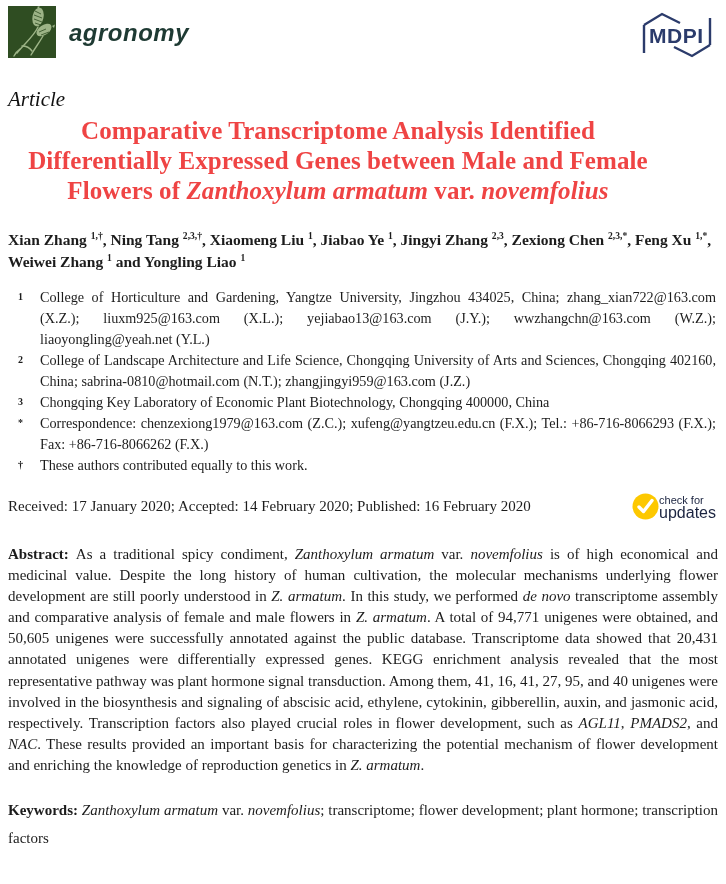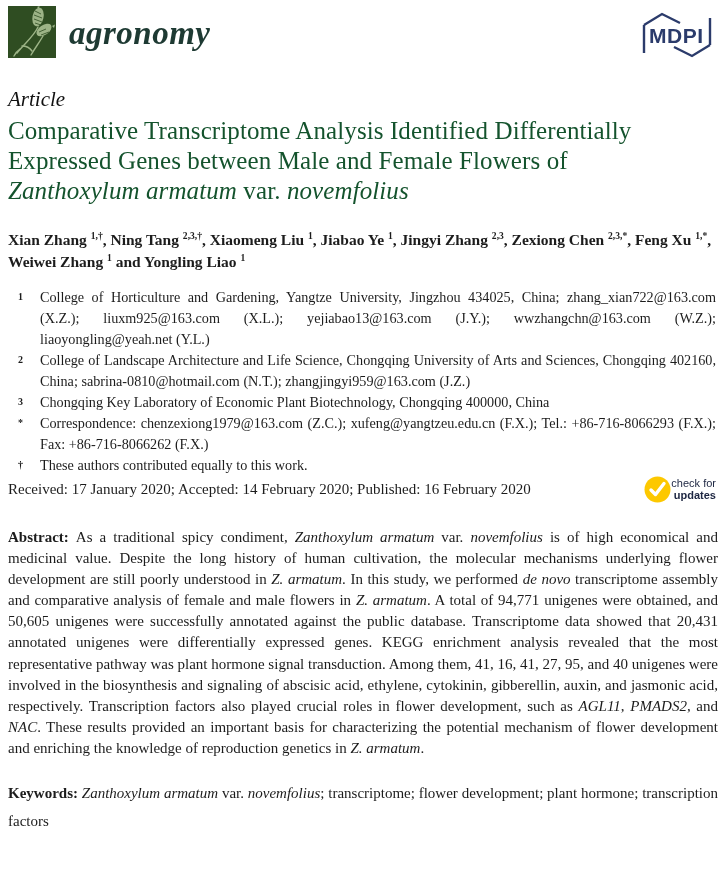--- a/index.html
+++ b/index.html
@@ -21,44 +21,45 @@
     align-items: flex-start;
     height: 54px;
   }
   .journal-brand { display: flex; align-items: center; gap: 13px; }
   .logo-box {
     width: 48px; height: 52px;
     background: #2f4d22;
     display: block;
   }
   .journal-name {
-    font-family: Liberation Serif, serif;
+    font-family: Liberation Sans, sans-serif;
     font-style: italic;
     font-weight: 700;
-    font-size: 33px;
+    font-size: 24px;
     color: #1e3a33;
     letter-spacing: 0.5px;
     margin-top: 2px;
   }
   .mdpi-logo { margin-top: 4px; }
   
   .article-type {
     margin-top: 27px;
     font-style: italic;
     font-size: 21px;
     color: #111;
   }
   .title {
     margin: 4px 0 0 0;
     font-size: 25px;
     line-height: 30px;
-    font-weight: 400;
-    color: #14532d;
+    font-weight: 700;
+    color: #ef4444;
     max-width: 660px;
     letter-spacing: 0.1px;
+    text-align: center;
   }
   .authors {
     margin: 23px 0 0 0;
     font-weight: 700;
     font-size: 15.5px;
     line-height: 22px;
     max-width: 712px;
   }
   sup { font-size: 0.62em; line-height: 0; vertical-align: super; }
   
@@ -68,34 +69,34 @@
     width: 22px;
     flex: 0 0 22px;
     font-size: 10px;
     font-weight: 700;
     position: relative;
     top: -1px;
   }
   .affil-text { flex: 1; text-align: justify; padding-right: 2px; }
   
   .dates-row {
+    margin-top: 17px;
     display: flex;
     justify-content: space-between;
     align-items: center;
-    text-align: right;
   }
   .dates { font-size: 15px; }
   .updates-badge {
     display: flex; align-items: center; 
     margin-right: 2px;
     cursor: pointer;
   }
   .badge-text { font-family: "Liberation Sans", sans-serif; color: #1b2440; }
   .badge-line1 { font-size: 11px; line-height: 12px; }
-  .badge-line2 { font-size: 11px; line-height: 13px; font-weight: 700; }
+  .badge-line2 { font-size: 16px; line-height: 13px; font-weight: 400; }
   
   .abstract {
     margin: 24px 0 0 0;
     font-size: 15px;
     line-height: 21.1px;
     text-align: justify;
   }
   .keywords {
     margin: 20px 0 0 0;
     font-size: 15px;

